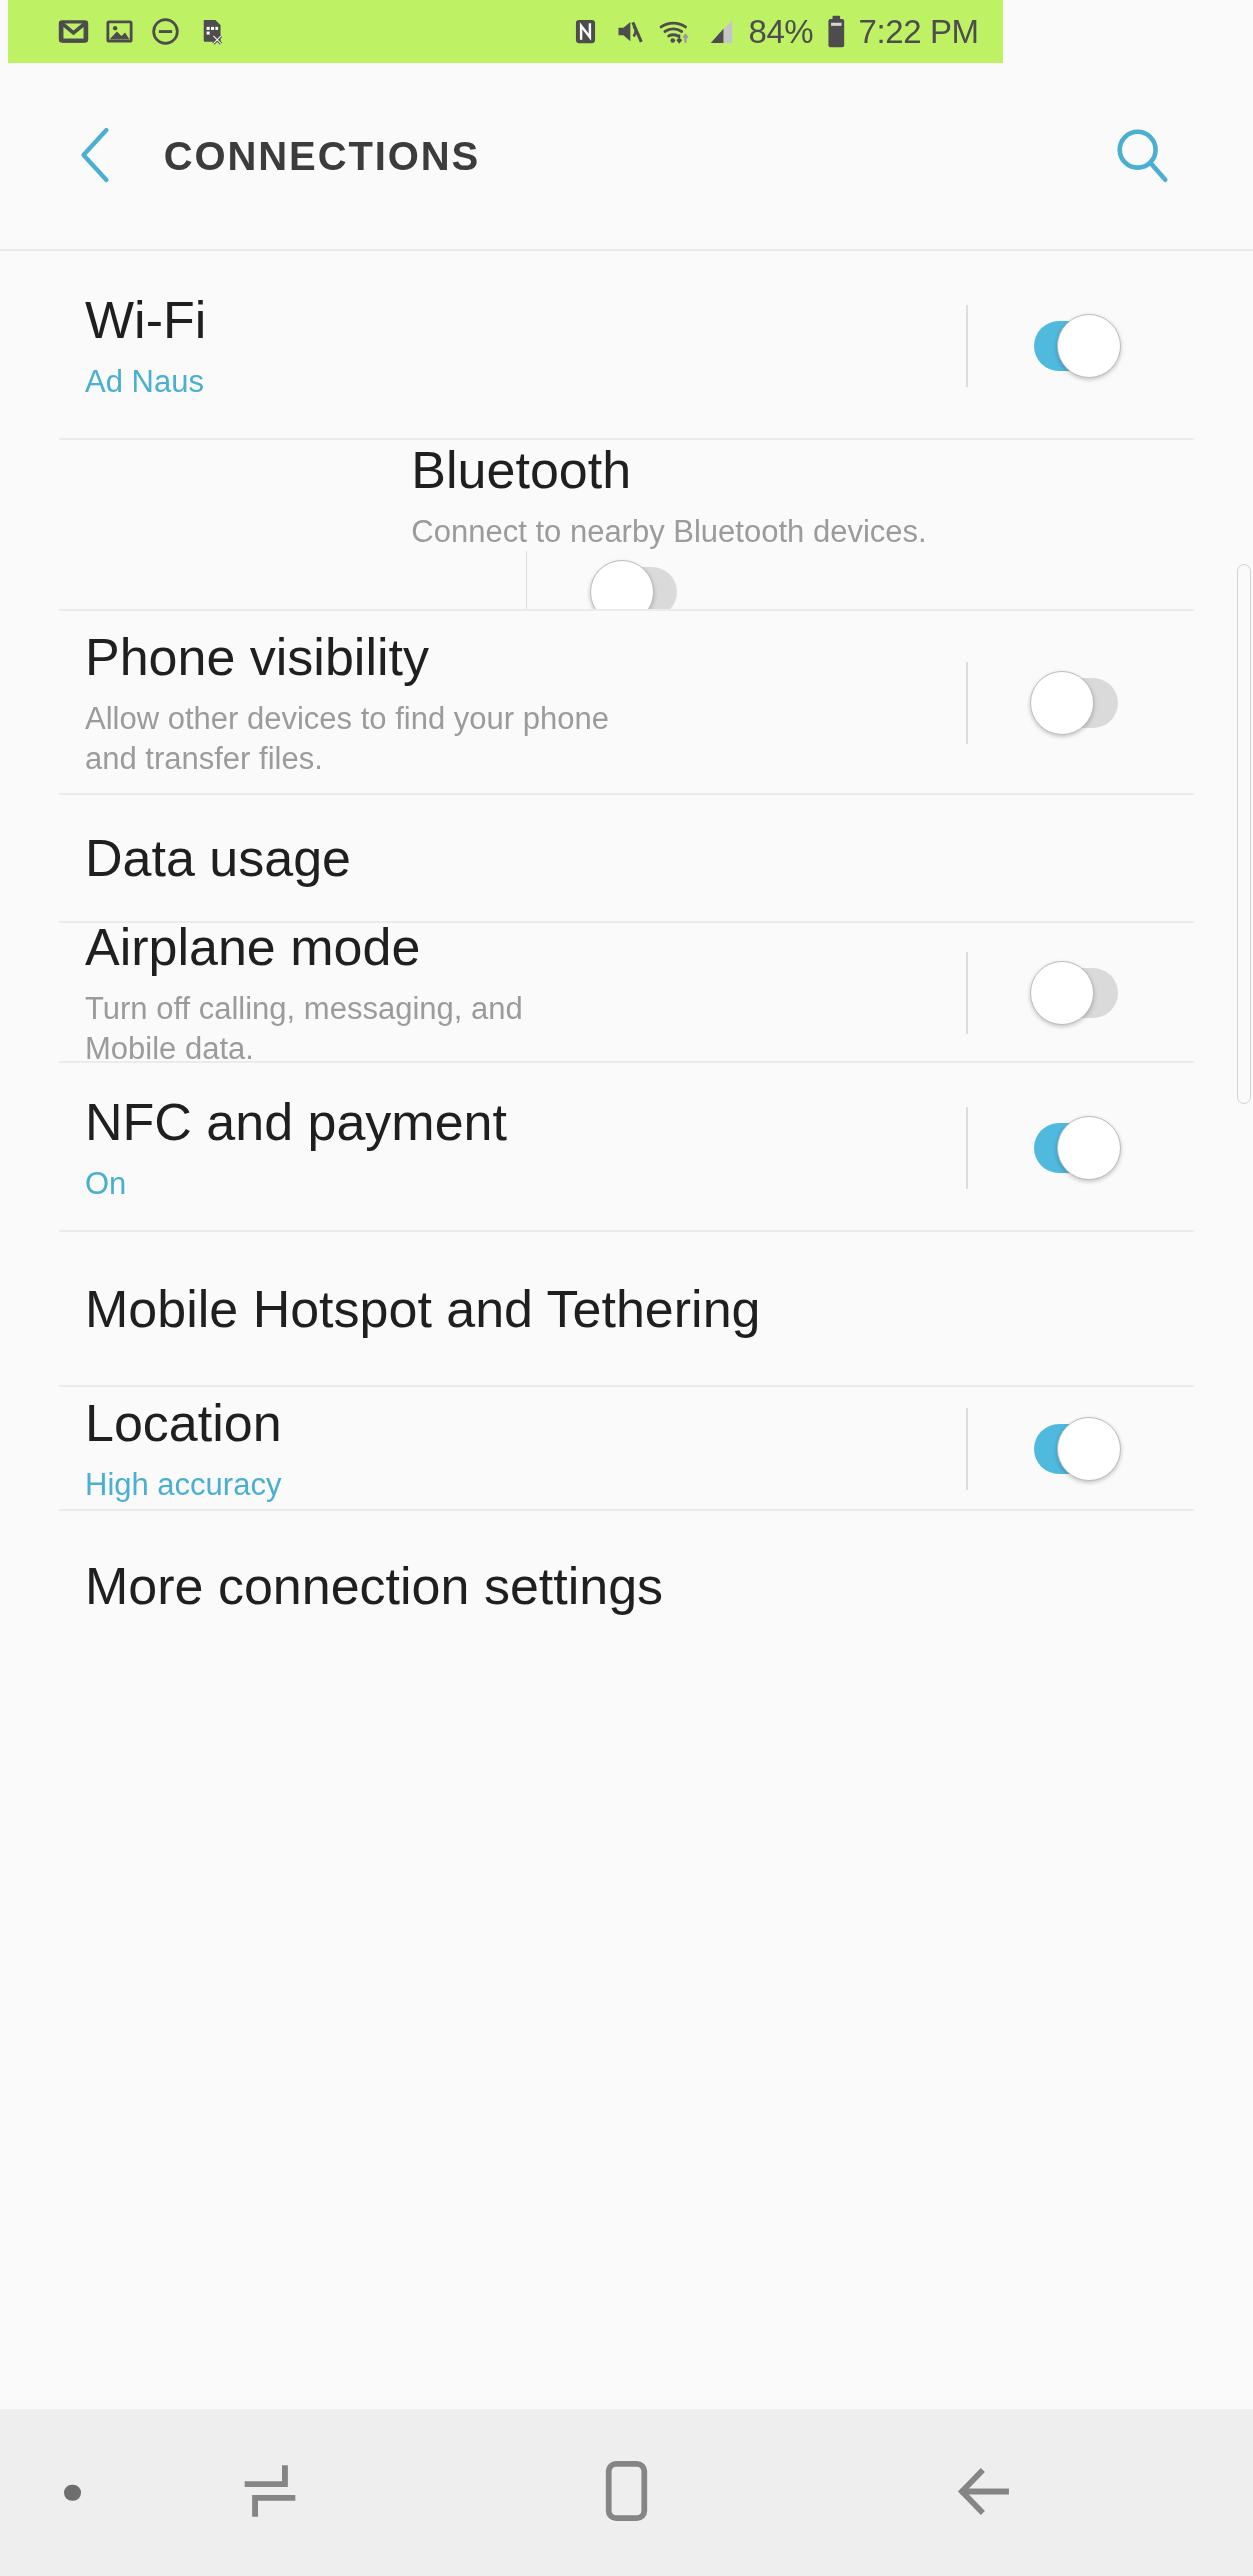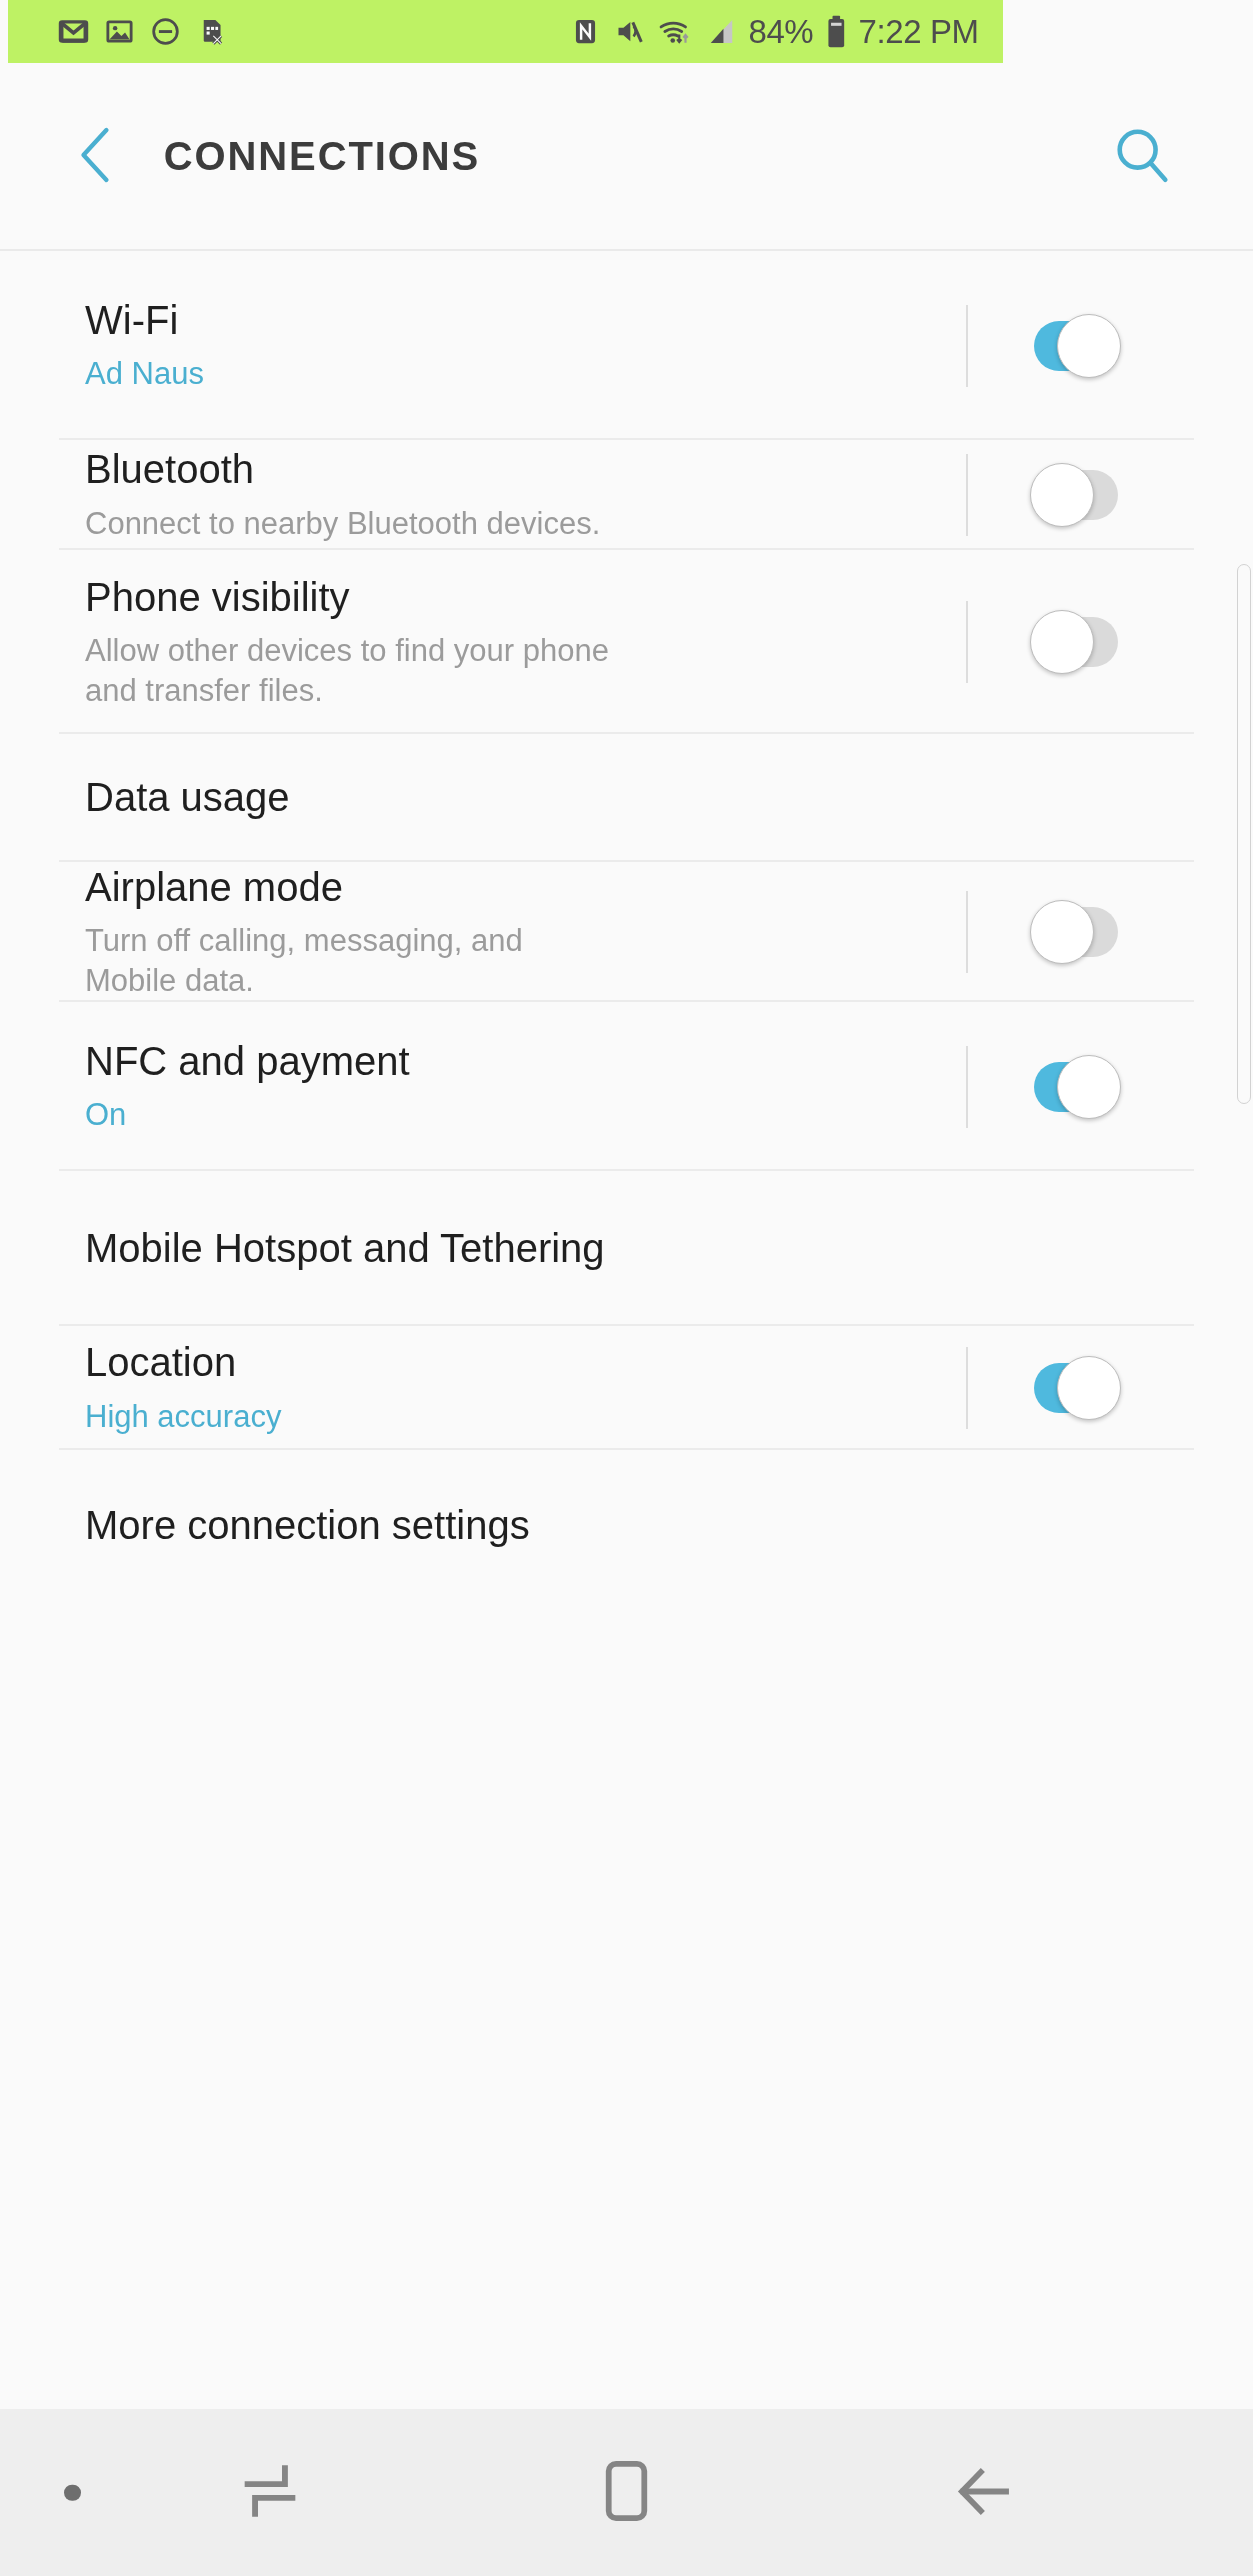--- a/index.html
+++ b/index.html
@@ -50,21 +50,21 @@
   }
 
   
   .list { position:absolute; top:251px; left:0; width:1253px; height:2158px; background:#fafafa; }
   .row {
     position:relative; display:flex; align-items:center;
     padding:0 0 0 85px; background:#fafafa;
   }
   .row-texts { display:flex; flex-direction:column; justify-content:center; flex:1; }
   .row-title {
-    font-size:40px; color:#1f1f1f; line-height:1.18;
+    font-size:52px; color:#1f1f1f; line-height:1.18;
     font-family:"Liberation Sans", sans-serif;
   }
   .row-sub {
     font-size:31px; line-height:1.28; margin-top:10.4px;
     color:#9b9b9b; max-width:809px;
     font-family:"Liberation Sans", sans-serif;
   }
   .row-sub.accent { color:#4aafd0; }
   .row-divider {
     position:absolute; left:59px; right:59px; bottom:0; height:1.7px; background:#ebebeb;
@@ -226,21 +226,21 @@
       </div>
       <div class="toggle-wrap">
         <div class="toggle-sep"></div>
         <div class="toggle on">
             <span class="knob"></span>
           </div>
       </div>
       <div class="row-divider"></div>
     </div>
 
-    <div class="row" style="height:110px;">
+    <div class="row" style="height:171px;flex-direction:column;">
       <div class="row-texts">
         <div class="row-title">Bluetooth</div>
         <div class="row-sub">Connect to nearby Bluetooth devices.</div>
       </div>
       <div class="toggle-wrap">
         <div class="toggle-sep"></div>
         <div class="toggle">
             <span class="knob"></span>
           </div>
       </div>

